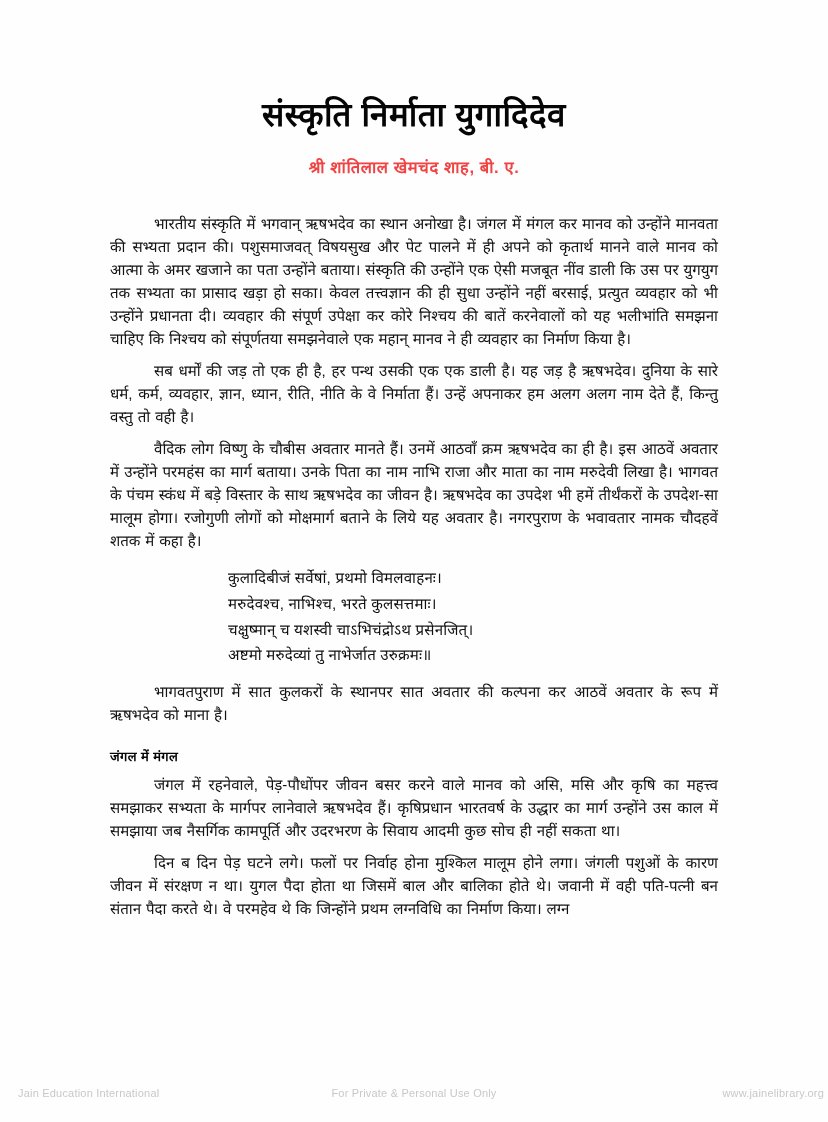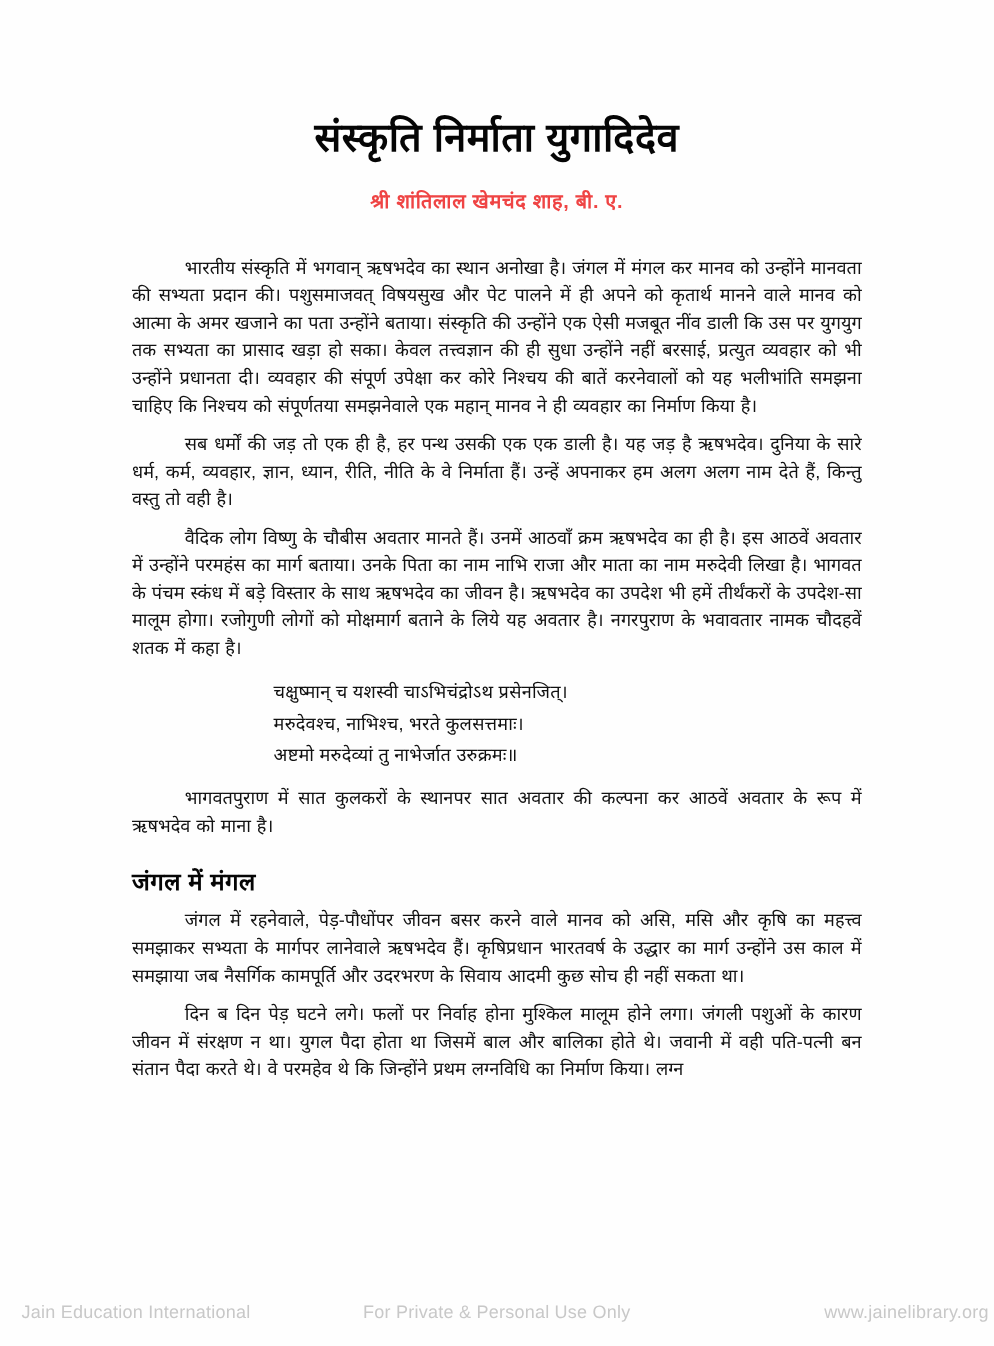--- a/index.html
+++ b/index.html
@@ -76,36 +76,36 @@
     color: #101010;
   }
   .verse-line {
     white-space: nowrap;
     letter-spacing: 0.2px;
   }
 
   
   h2.section-heading {
     margin: 21px 0 8px 0;
-    font-size: 20px;
+    font-size: 13px;
     font-weight: 700;
     letter-spacing: 0.4px;
     color: #050505;
   }
 
   
   .footer {
     position: absolute;
     left: 0;
     right: 0;
     bottom: 20px;
     height: 18px;
     display: flex;
     align-items: center;
-    font-size: 15px;
+    font-size: 11px;
     color: #c8c8c8;
     letter-spacing: 0.2px;
   }
   .footer-left   { position: absolute; left: 18px; }
   .footer-center { position: absolute; left: 50%; transform: translateX(-50%); }
   .footer-right  { position: absolute; right: 4px; }
 </style>
 </head>
 <body>
 
@@ -118,22 +118,23 @@
 
   <div class="content">
 
     <p class="body-para">भारतीय संस्कृति में भगवान् ऋषभदेव का स्थान अनोखा है। जंगल में मंगल कर मानव को उन्होंने मानवता की सभ्यता प्रदान की। पशुसमाजवत् विषयसुख और पेट पालने में ही अपने को कृतार्थ मानने वाले मानव को आत्मा के अमर खजाने का पता उन्होंने बताया। संस्कृति की उन्होंने एक ऐसी मजबूत नींव डाली कि उस पर युगयुग तक सभ्यता का प्रासाद खड़ा हो सका। केवल तत्त्वज्ञान की ही सुधा उन्होंने नहीं बरसाई, प्रत्युत व्यवहार को भी उन्होंने प्रधानता दी। व्यवहार की संपूर्ण उपेक्षा कर कोरे निश्चय की बातें करनेवालों को यह भलीभांति समझना चाहिए कि निश्चय को संपूर्णतया समझनेवाले एक महान् मानव ने ही व्यवहार का निर्माण किया है।</p>
 
     <p class="body-para">सब धर्मों की जड़ तो एक ही है, हर पन्थ उसकी एक एक डाली है। यह जड़ है ऋषभदेव। दुनिया के सारे धर्म, कर्म, व्यवहार, ज्ञान, ध्यान, रीति, नीति के वे निर्माता हैं। उन्हें अपनाकर हम अलग अलग नाम देते हैं, किन्तु वस्तु तो वही है।</p>
 
     <p class="body-para tight">वैदिक लोग विष्णु के चौबीस अवतार मानते हैं। उनमें आठवाँ क्रम ऋषभदेव का ही है। इस आठवें अवतार में उन्होंने परमहंस का मार्ग बताया। उनके पिता का नाम नाभि राजा और माता का नाम मरुदेवी लिखा है। भागवत के पंचम स्कंध में बड़े विस्तार के साथ ऋषभदेव का जीवन है। ऋषभदेव का उपदेश भी हमें तीर्थंकरों के उपदेश-सा मालूम होगा। रजोगुणी लोगों को मोक्षमार्ग बताने के लिये यह अवतार है। नगरपुराण के भवावतार नामक चौदहवें शतक में कहा है।</p>
 
     <div class="verse">
+      <div class="verse-line">कुलादिबीजं सर्वेषां, प्रथमो विमलवाहनः।</div>
+      <div class="verse-line">मरुदेवश्च, नाभिश्च, भरते कुलसत्तमाः।</div>
       <div class="verse-line">चक्षुष्मान् च यशस्वी चाऽभिचंद्रोऽथ प्रसेनजित्।</div>
-      <div class="verse-line">मरुदेवश्च, नाभिश्च, भरते कुलसत्तमाः।</div>
       <div class="verse-line">अष्टमो मरुदेव्यां तु नाभेर्जात उरुक्रमः॥</div>
     </div>
 
     <p class="body-para">भागवतपुराण में सात कुलकरों के स्थानपर सात अवतार की कल्पना कर आठवें अवतार के रूप में ऋषभदेव को माना है।</p>
 
     <h2 class="section-heading">जंगल में मंगल</h2>
 
     <p class="body-para">जंगल में रहनेवाले, पेड़-पौधोंपर जीवन बसर करने वाले मानव को असि, मसि और कृषि का महत्त्व समझाकर सभ्यता के मार्गपर लानेवाले ऋषभदेव हैं। कृषिप्रधान भारतवर्ष के उद्धार का मार्ग उन्होंने उस काल में समझाया जब नैसर्गिक कामपूर्ति और उदरभरण के सिवाय आदमी कुछ सोच ही नहीं सकता था।</p>
 
     <p class="body-para">दिन ब दिन पेड़ घटने लगे। फलों पर निर्वाह होना मुश्किल मालूम होने लगा। जंगली पशुओं के कारण जीवन में संरक्षण न था। युगल पैदा होता था जिसमें बाल और बालिका होते थे। जवानी में वही पति-पत्नी बन संतान पैदा करते थे। वे परमहेव थे कि जिन्होंने प्रथम लग्नविधि का निर्माण किया। लग्न</p>

